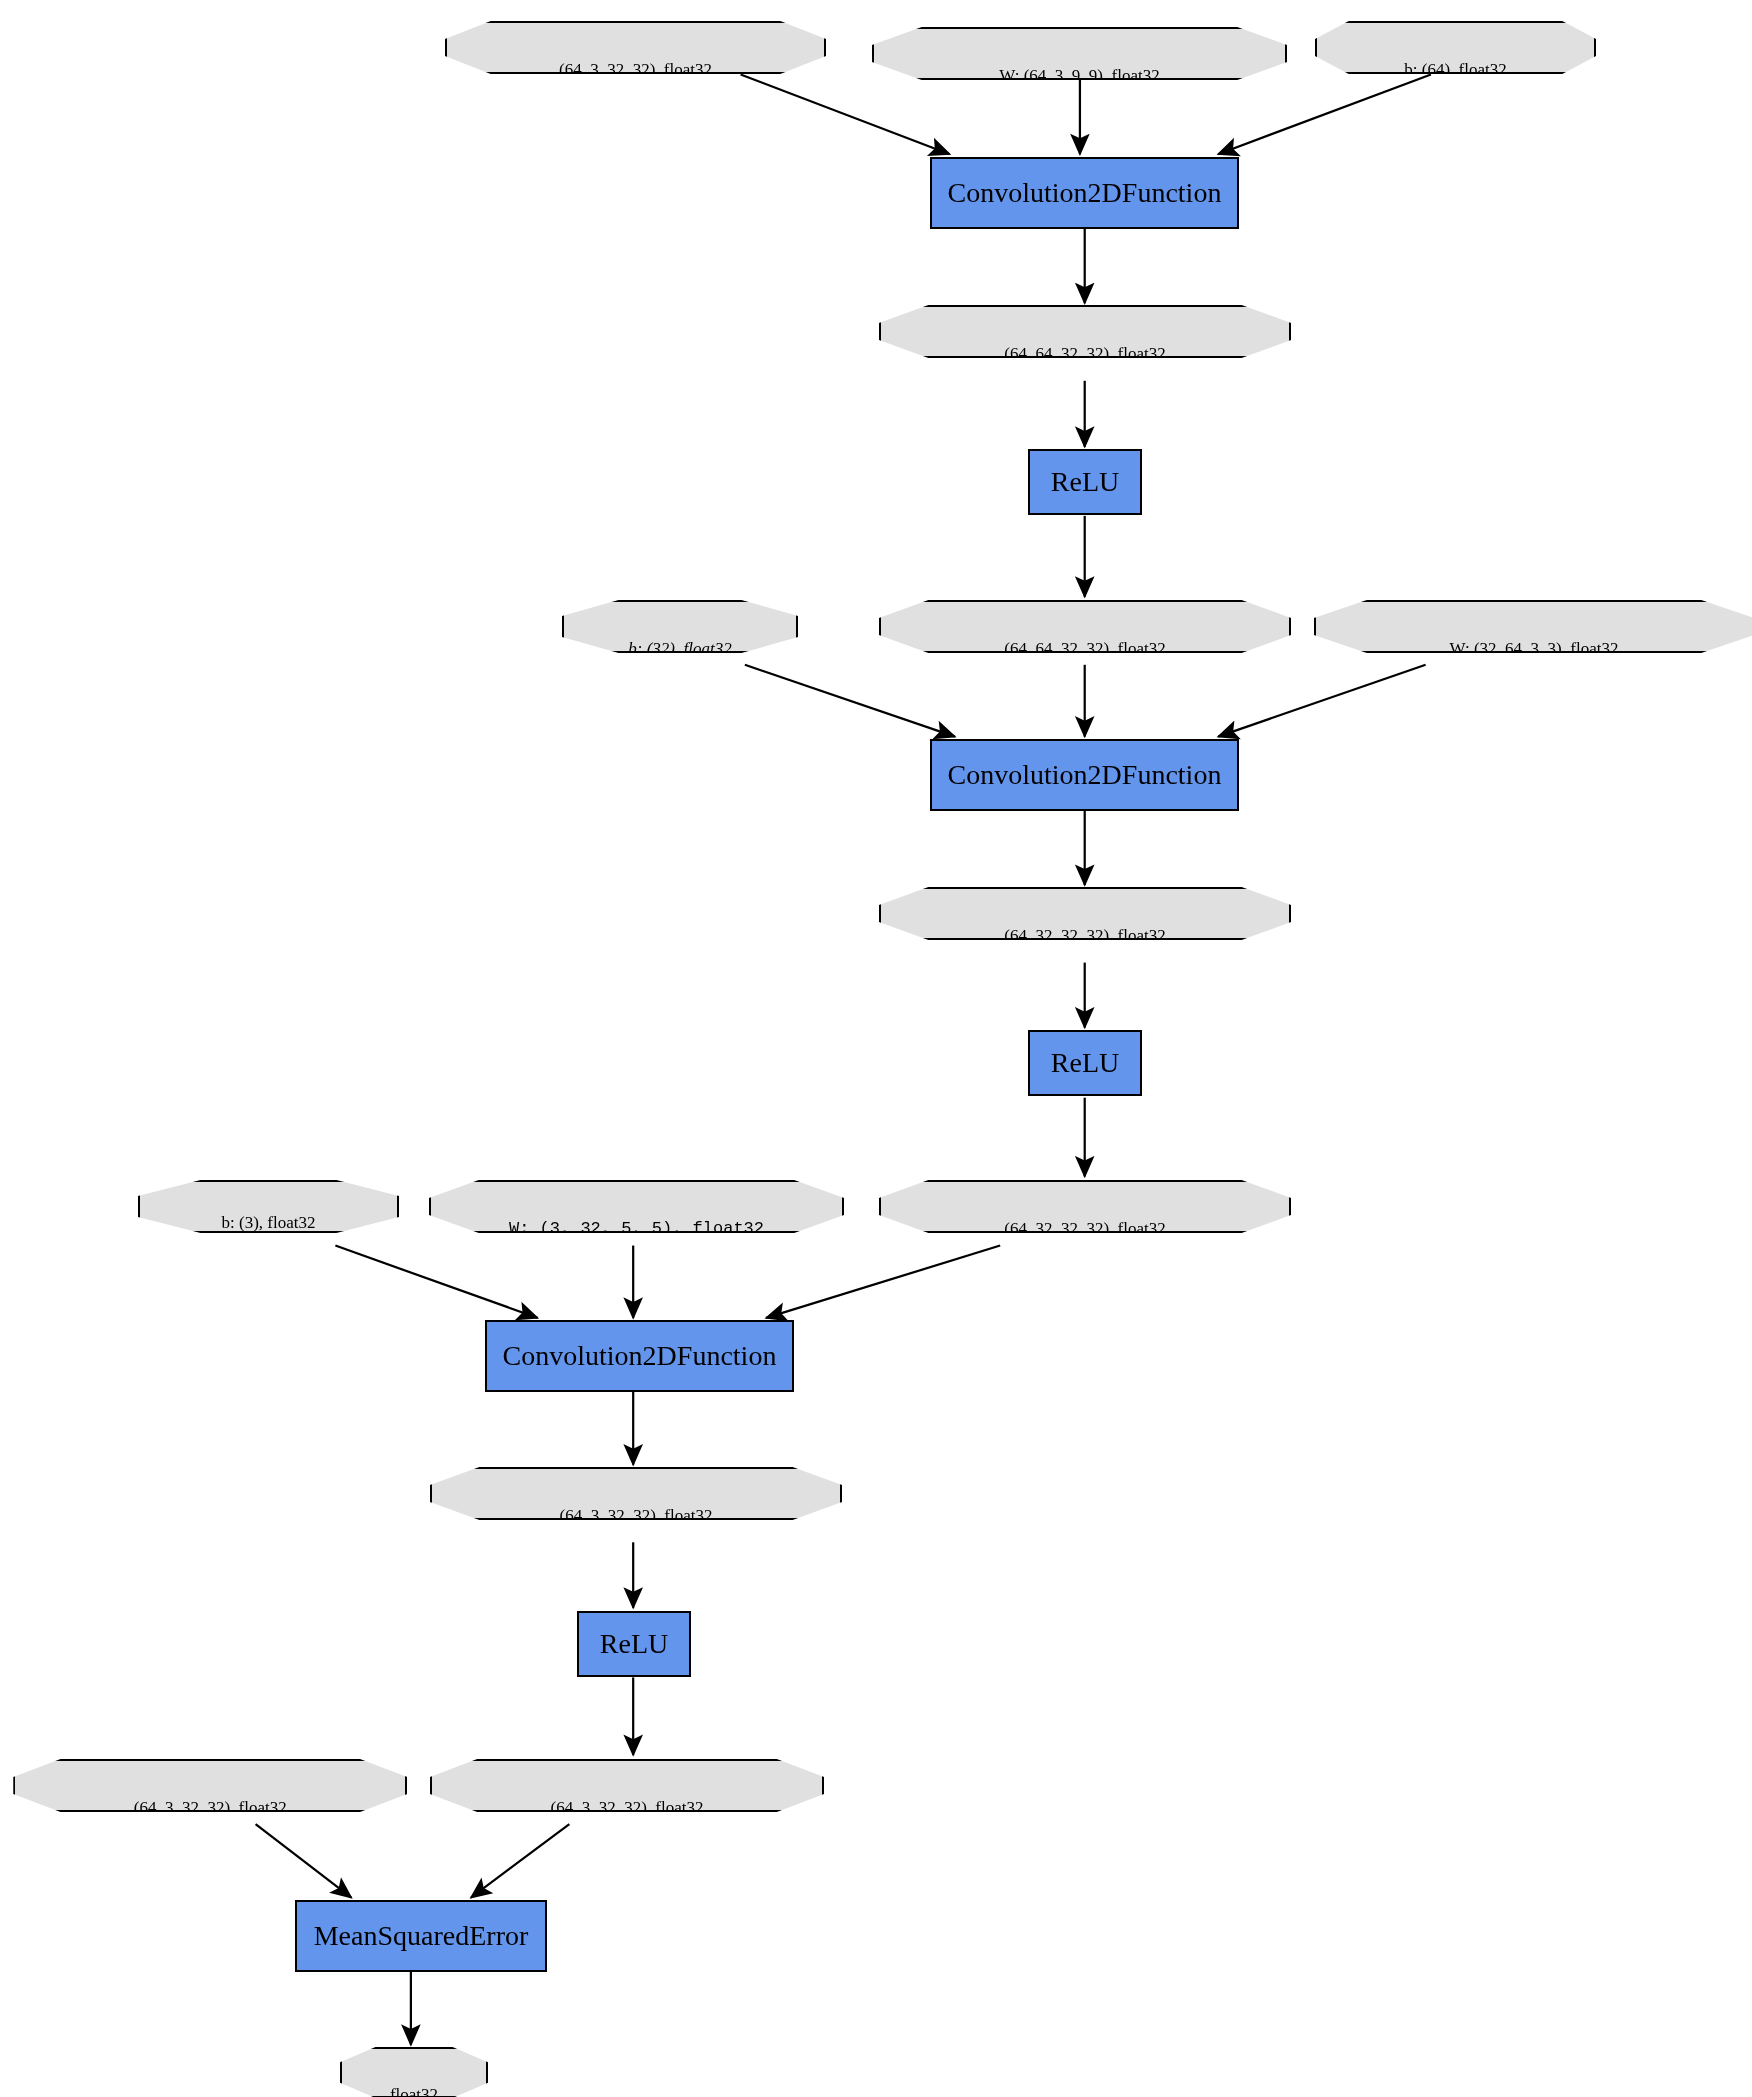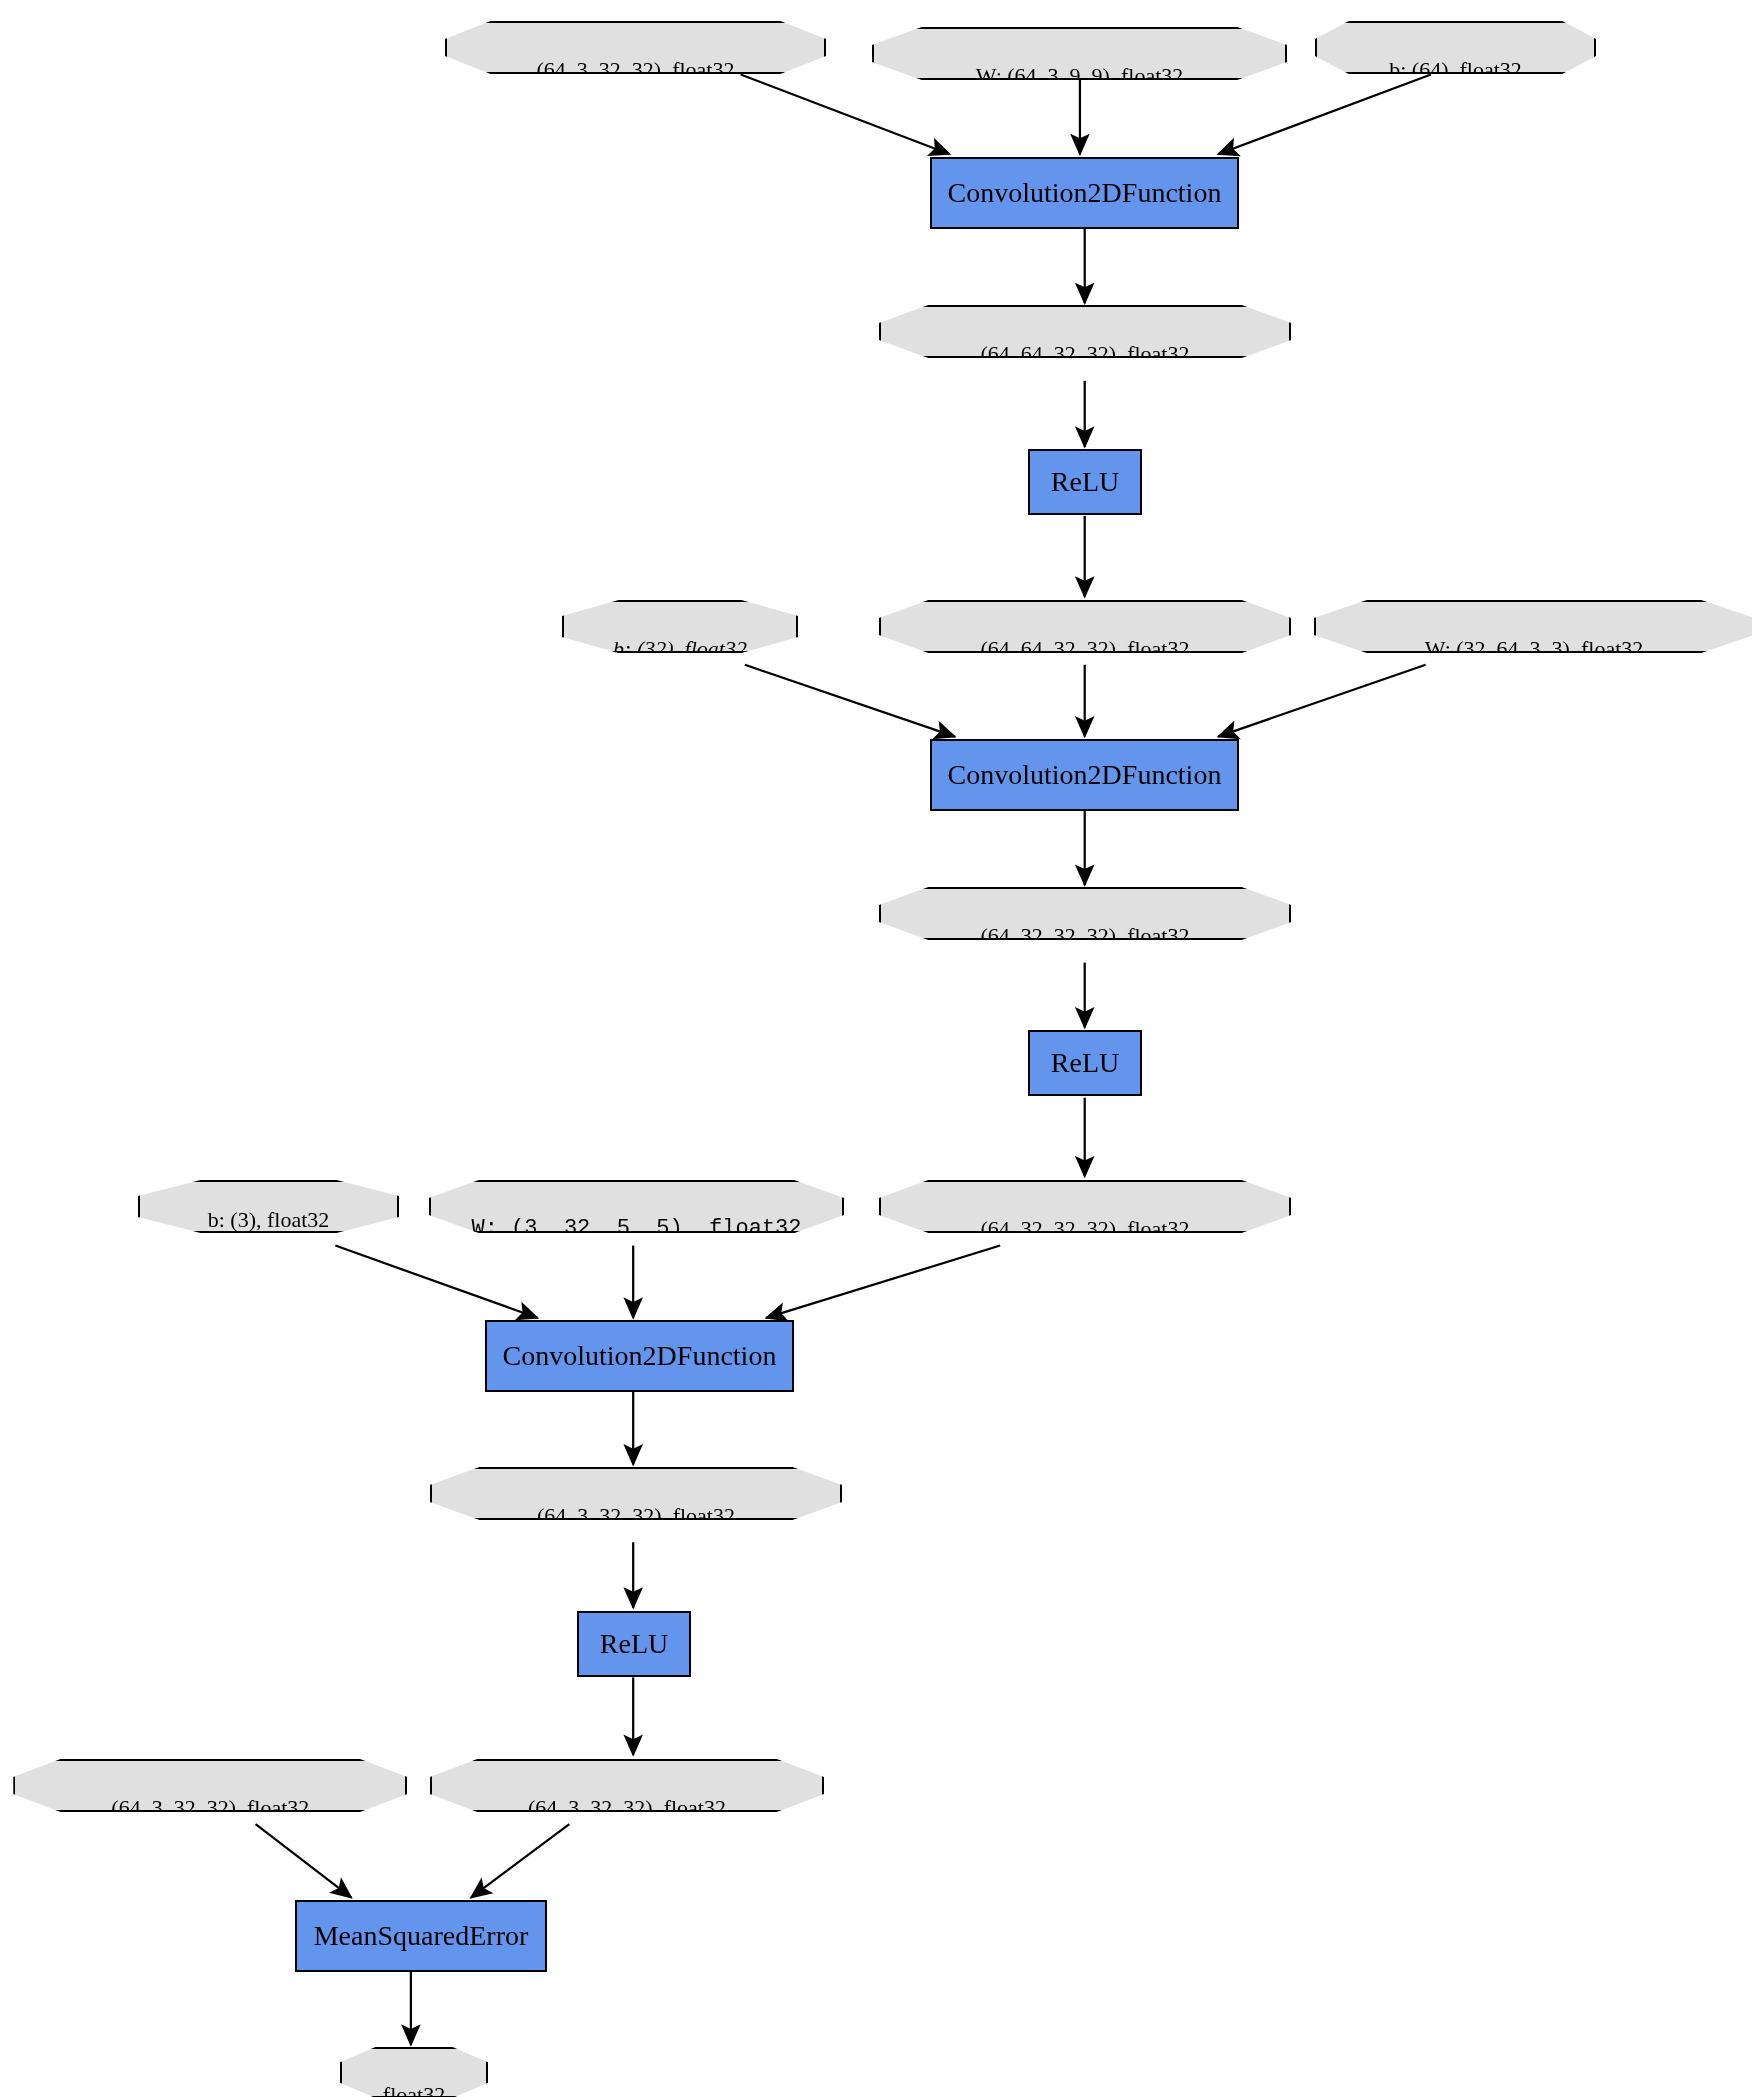--- a/index.html
+++ b/index.html
@@ -54,21 +54,21 @@
     -webkit-clip-path: polygon(
         12% 0%, 88% 0%, 100% 34%, 100% 66%,
         88% 100%, 12% 100%, 0% 66%, 0% 34%);
     clip-path: polygon(
         12% 0%, 88% 0%, 100% 34%, 100% 66%,
         88% 100%, 12% 100%, 0% 66%, 0% 34%);
   }
   .var-label {
     position: relative;
     z-index: 2;
-    font-size: 22px;
+    font-size: 17px;
     margin-top: 44px;
   }
   
   .var-node.narrow {
     -webkit-clip-path: polygon(
         24% 0%, 76% 0%, 100% 30%, 100% 70%,
         76% 100%, 24% 100%, 0% 70%, 0% 30%);
     clip-path: polygon(
         24% 0%, 76% 0%, 100% 30%, 100% 70%,
         76% 100%, 24% 100%, 0% 70%, 0% 30%);

